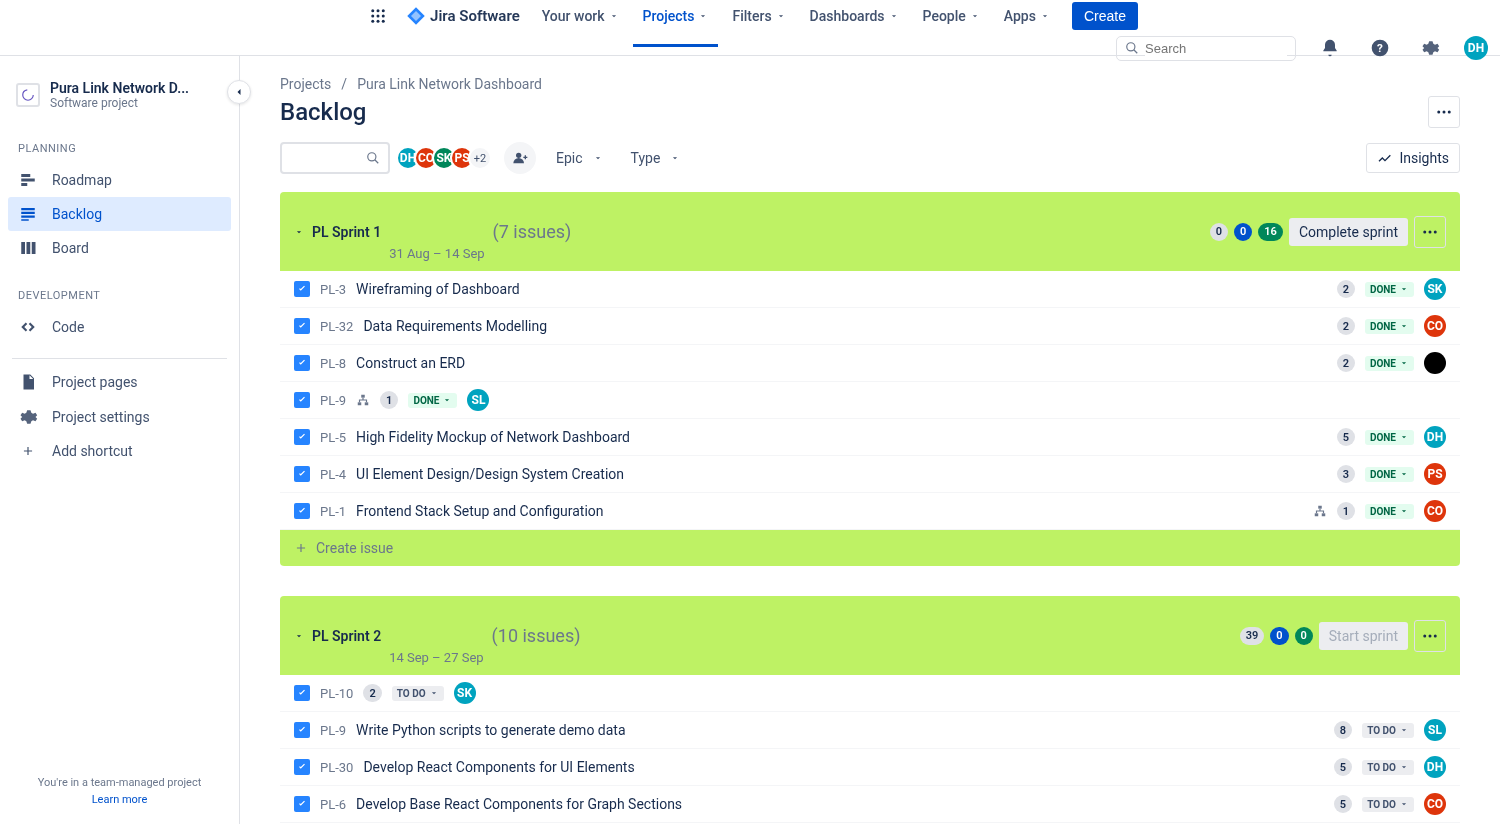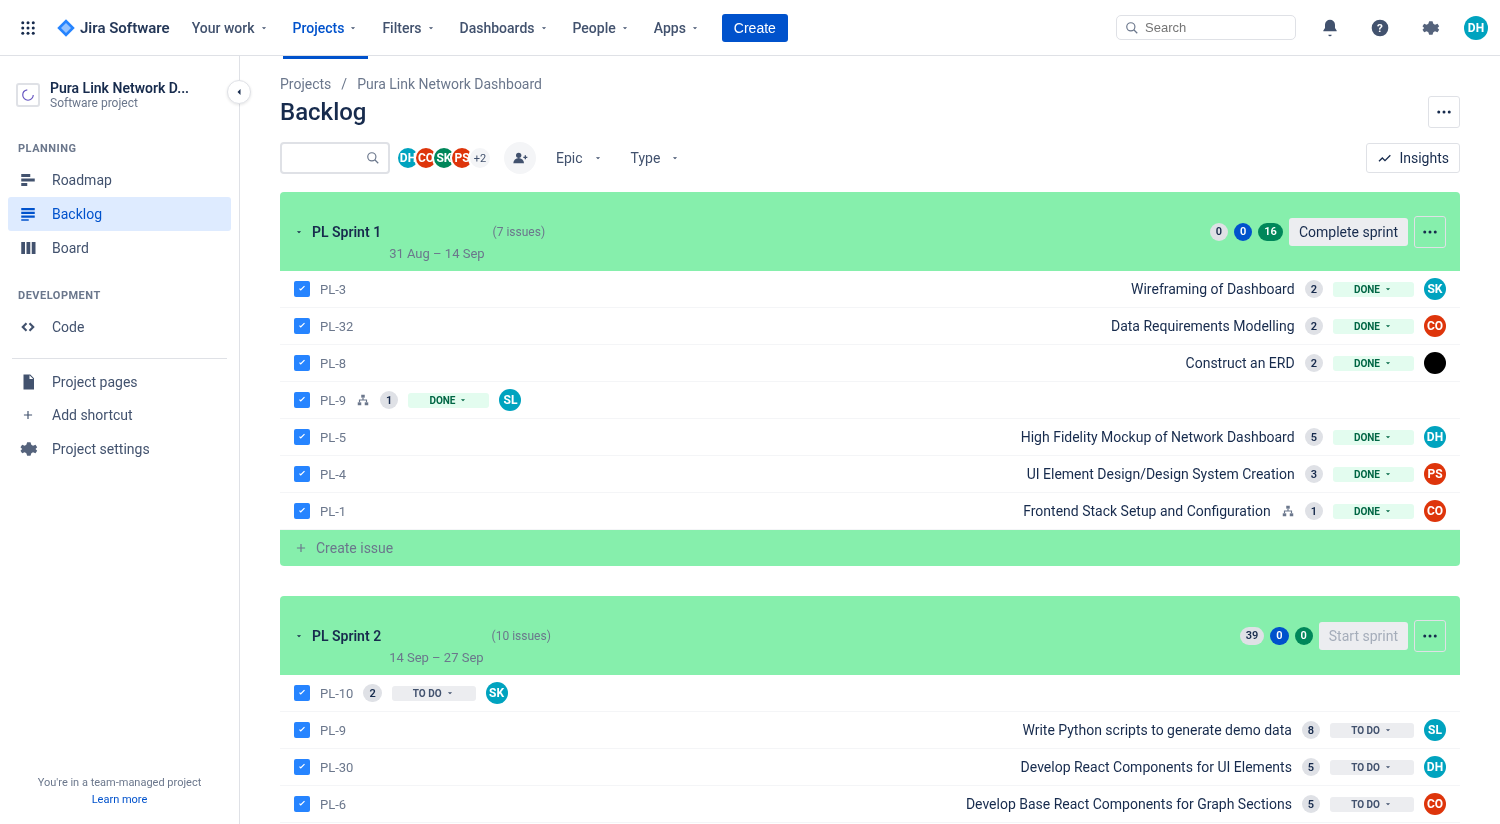--- a/index.html
+++ b/index.html
@@ -1,17 +1,17 @@
 <!DOCTYPE html>
 <html><head>
 <meta charset="utf-8">
 <style>
 * { box-sizing: border-box; margin: 0; padding: 0; }
 body { font-family: -apple-system, BlinkMacSystemFont, "Segoe UI", Roboto, sans-serif; font-size: 14px; color: #172B4D; background: #fff; }
-.topnav { height: 56px; display: flex; align-items: center; padding: 0 12px; border-bottom: 1px solid #dfe1e6; }
+.topnav { height: 56px; display: flex; align-items: center; padding: 0 12px; border-bottom: 1px solid #dfe1e6; flex-direction: column; }
 .topnav-left { display: flex; align-items: center; gap: 4px; }
 .apps-grid { width: 32px; height: 32px; display: flex; align-items: center; justify-content: center; cursor: pointer; border-radius: 3px; }
 .logo { display: flex; align-items: center; gap: 4px; padding: 0 8px; cursor: pointer; }
 .logo-mark { color: #2684FF; }
 .logo-text { font-weight: 600; font-size: 15px; color: #253858; }
 .nav-item { padding: 6px 10px; cursor: pointer; border-radius: 3px; display: flex; align-items: center; gap: 4px; font-size: 14px; font-weight: 500; color: #42526E; }
 .nav-item.active { color: #0052CC; position: relative; }
 .nav-item.active::after { content:""; position:absolute; bottom:-17px; left:0; right:0; height:3px; background:#0052CC; }
 .chev { font-size: 10px; color: #42526E; }
 .create-btn { background: #0052CC; color: #fff; padding: 6px 12px; border-radius: 3px; border: none; font-weight: 500; cursor: pointer; margin-left: 8px; font-size: 14px; }
@@ -21,66 +21,66 @@
 .icon-btn { width: 32px; height: 32px; display:flex; align-items:center; justify-content:center; cursor:pointer; border-radius:50%; color:#42526E; }
 .avatar { width: 24px; height: 24px; border-radius:50%; display:flex; align-items:center; justify-content:center; font-size:12px; font-weight:700; color:#fff; }
 .main-area { display: flex; height: calc(100vh - 56px); }
 .sidebar { width: 240px; border-right: 1px solid #dfe1e6; padding: 24px 8px 8px 8px; position: relative; display:flex; flex-direction:column;}
 .collapse-btn { position: absolute; top: 24px; right: -12px; width: 24px; height: 24px; border: 1px solid #dfe1e6; border-radius: 50%; background: #fff; display: flex; align-items: center; justify-content: center; cursor: pointer; box-shadow: 0 1px 3px rgba(0,0,0,0.1); }
 .project-header { display: flex; align-items: center; gap: 10px; padding: 0 8px 16px 8px; }
 .project-icon { width: 24px; height: 24px; border-radius: 3px; border: 2px solid #dfe1e6; display:flex;align-items:center;justify-content:center;color:#6554C0;}
 .project-name { font-weight: 600; font-size: 14px; white-space: nowrap; overflow: hidden; text-overflow: ellipsis; max-width: 150px;}
 .project-type { font-size: 12px; color: #6B778C; }
 .sidebar-section { padding: 8px 0; }
-.sidebar-heading { font-size: 11px; font-weight: 700; color: #6B778C; padding: 8px 10px; letter-spacing: 0.5px; }
+.sidebar-heading { font-size: 11px; font-weight: 400; color: #6B778C; padding: 8px 10px; letter-spacing: 0.5px; }
 .sidebar-item { display: flex; align-items: center; gap: 14px; padding: 8px 10px; cursor: pointer; border-radius: 3px; color: #42526E; font-size: 14px;}
 .sidebar-item.active { background: #deebff; color: #0052CC; }
 .sidebar-item .iw { width:20px; display:flex; justify-content:center; }
 .sidebar-divider { border-top:1px solid #dfe1e6; margin: 6px 4px; }
 .sidebar-footer { margin-top:auto; text-align:center; font-size:11px; color:#6B778C; padding: 10px 0;}
 .sidebar-footer a { color:#0052CC; text-decoration:none; display:block; margin-top:4px;}
 .content { flex:1; padding: 20px 40px; overflow-y: auto; }
 .breadcrumbs { display:flex; align-items:center; gap:10px; font-size:14px; color:#6B778C; }
 .breadcrumbs span { cursor:pointer;}
 .page-header { display:flex; align-items:center; justify-content:space-between; margin-top:4px;}
 .page-title { font-size: 24px; font-weight: 500; color:#172B4D; }
 .more-btn { width:32px; height:32px; border:1px solid #dfe1e6; border-radius:3px; display:flex;align-items:center;justify-content:center;cursor:pointer;}
 .toolbar { display:flex; align-items:center; gap:12px; margin:14px 0 18px 0;}
 .filter-search { width:110px; height:32px; border:2px solid #dfe1e6; border-radius:4px; display:flex;align-items:center;justify-content:flex-end;padding:0 8px;}
 .avatar-stack { display:flex; }
 .avatar-stack .avatar { margin-left:-6px; border:2px solid #fff;}
 .plus-count { width:24px;height:24px;border-radius:50%;background:#f4f5f7;display:flex;align-items:center;justify-content:center;font-size:11px;margin-left:-6px;border:2px solid #fff;cursor:pointer;color:#42526E;}
 .add-person { width:32px;height:32px;border-radius:50%;background:#f4f5f7;display:flex;align-items:center;justify-content:center;cursor:pointer;color:#42526E;}
 .filter-dd { padding:6px 8px; cursor:pointer; display:flex; align-items:center;gap:10px;color:#42526E;font-size:14px;}
 .insights-btn { margin-left:auto; padding:6px 10px;border:1px solid #dfe1e6;border-radius:3px;cursor:pointer;display:flex;align-items:center;gap:6px;font-size:14px;}
-.sprint { background:#86efac; border-radius:4px; margin-bottom:30px;text-align:right; }
+.sprint { background:#bef264; border-radius:4px; margin-bottom:30px; }
 .sprint-header { display:flex; align-items:center; padding:10px 14px; gap:8px;}
 .sprint-toggle { cursor:pointer; }
 .sprint-name { font-weight:600; font-size:14px;}
 .sprint-dates { font-size:13px; color:#6B778C;margin-top:44px;}
-.sprint-count { font-size:12px; color:#6B778C;}
+.sprint-count { font-size:18px; color:#6B778C;}
 .sprint-right { margin-left:auto; display:flex;align-items:center;gap:6px;}
 .pill { min-width:18px;height:18px;padding:0 6px;border-radius:10px;display:flex;align-items:center;justify-content:center;font-size:11px;font-weight:600;}
 .pill.gray{background:#dfe1e6;color:#172B4D;}
 .pill.blue{background:#0052CC;color:#fff;}
 .pill.green{background:#00875A;color:#fff;}
 .sprint-action{padding:6px 10px;background:#ecedf0;border-radius:3px;cursor:pointer;font-size:14px;}
 .sprint-action.disabled{color:#a5adba;cursor:not-allowed;}
 .issues { background:#fff; }
 .issue-row { display:flex;align-items:center;padding:7px 14px;border-bottom:1px solid #f4f5f7;gap:10px;font-size:14px;}
 .issue-type{width:16px;height:16px;border-radius:2px;display:flex;align-items:center;justify-content:center;flex-shrink:0;}
 .issue-type.task{background:#2684FF;}
 .issue-type.story{background:#36B37E;}
 .issue-type svg{color:#fff;}
 .issue-key{font-size:13px;color:#6B778C;}
 .issue-sum{flex:1;font-size:14px;}
 .issue-end{display:flex;align-items:center;gap:10px;}
 .child-icon{color:#6B778C;}
 .est{min-width:18px;height:18px;padding:0 6px;border-radius:10px;background:#dfe1e6;display:flex;align-items:center;justify-content:center;font-size:11px;font-weight:600;}
-.status{padding:2px 21px;border-radius:3px;font-size:10px;font-weight:700;display:flex;align-items:center;gap:3px;cursor:pointer;}
+.status{padding:2px 5px;border-radius:3px;font-size:10px;font-weight:700;display:flex;align-items:center;gap:3px;cursor:pointer;}
 .status.done{background:#E3FCEF;color:#006644;}
 .status.todo{background:#ecedf0;color:#42526E;}
 .assignee{flex-shrink:0;}
 .assignee .avatar{width:22px;height:22px;}
 .assignee .dark{background:#000;}
 .create-issue{display:flex;align-items:center;gap:8px;padding:10px 14px;cursor:pointer;color:#6B778C;font-size:14px;}
 svg{display:block;}
 </style>
 </head>
 <body>
@@ -240,33 +240,33 @@
     <div class="sidebar-item ">
     <span class="iw">
             <svg width="18" height="18" viewBox="0 0 24 24">
               <path fill="currentColor" d="M6 2h9l5 5v15H6zM14 3v5h5"></path>
             </svg>
           </span>
     <span>Project pages</span>
   </div>
         <div class="sidebar-item ">
     <span class="iw">
+            <svg width="20" height="20" viewBox="0 0 24 24">
+              <path fill="currentColor" d="M12 8a4 4 0 100 8 4 4 0 000-8zm9 4l2-2-2-3-3 1-2-1-1-3h-4l-1 3-2 1-3-1-2 3 2 2v0l-2 2 2 3 3-1 2 1 1 3h4l1-3 2-1 3 1 2-3z" opacity="0.9"></path>
+            </svg>
+          </span>
+    <span>Project settings</span>
+  </div>
+        <div class="sidebar-item ">
+    <span class="iw">
             <svg width="14" height="14" viewBox="0 0 24 24">
               <path fill="currentColor" d="M11 5h2v6h6v2h-6v6h-2v-6H5v-2h6z"></path>
             </svg>
           </span>
     <span>Add shortcut</span>
-  </div>
-        <div class="sidebar-item ">
-    <span class="iw">
-            <svg width="20" height="20" viewBox="0 0 24 24">
-              <path fill="currentColor" d="M12 8a4 4 0 100 8 4 4 0 000-8zm9 4l2-2-2-3-3 1-2-1-1-3h-4l-1 3-2 1-3-1-2 3 2 2v0l-2 2 2 3 3-1 2 1 1 3h4l1-3 2-1 3 1 2-3z" opacity="0.9"></path>
-            </svg>
-          </span>
-    <span>Project settings</span>
   </div>
     <div class="sidebar-footer">
       <div>You're in a team-managed project</div>
       <a href="#">Learn more</a>
     </div>
   </div>
   <div class="content">
     <div class="breadcrumbs">
       <span>Projects</span>
       <span>/</span>

